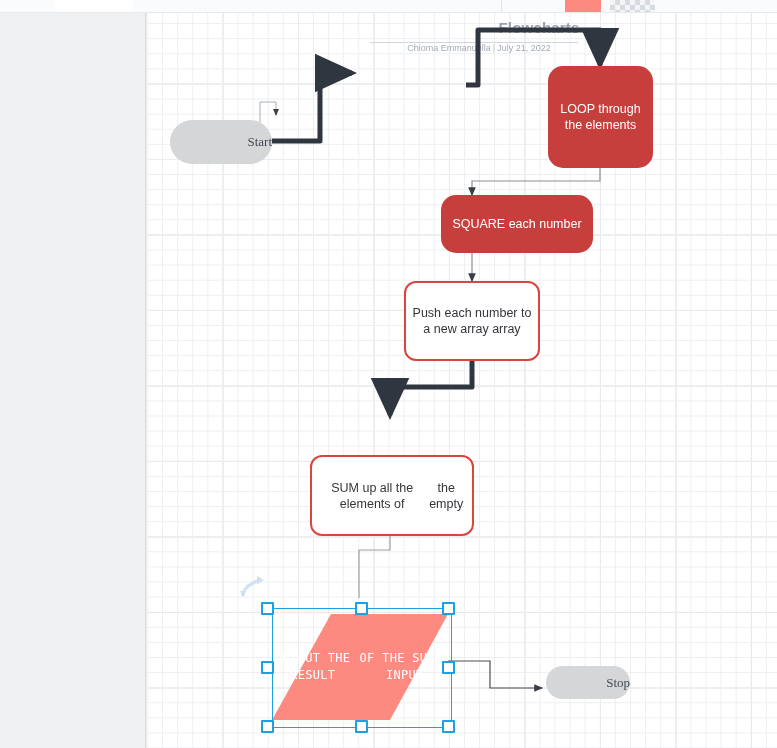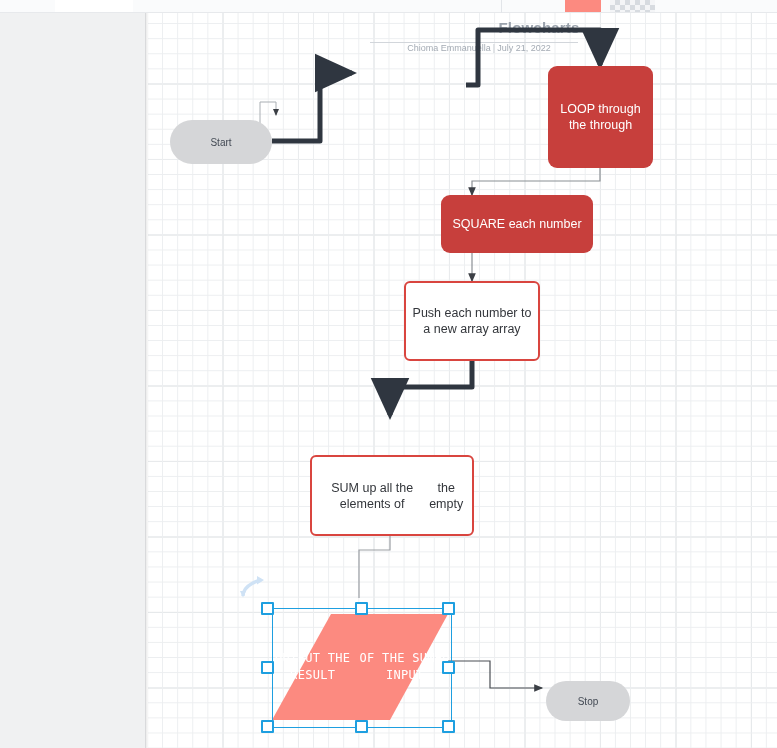--- a/index.html
+++ b/index.html
@@ -110,42 +110,43 @@
     font-size: 9px;
     color: #a4abb4;
     white-space: nowrap;
   }
   .doc-byline .sep { color: #c3c8ce; padding: 0 2px; }
 
   
   .shape { position: absolute; }
 
   .pill {
-    display: flex; align-items: center; justify-content: center;
+    display: flex; align-items: center; justify-content: flex-end;
     background: #d5d6d8;
     border-radius: 22px;
     color: #434a54;
-    font-size: 10px;
+    font-size: 13px;
+    font-family: Liberation Serif, serif;
   }
 
   .box-red {
     display: flex; align-items: center; justify-content: center; text-align: center;
     background: #c73f3c;
-    border-radius: 9px;
+    border-radius: 15px;
     color: #ffffff;
     font-size: 12.5px;
     line-height: 16px;
     padding: 4px 8px;
   }
 
   .box-white {
     display: flex; align-items: center; justify-content: center; text-align: center;
     background: #ffffff;
     border: 2px solid #d9453f;
-    border-radius: 6px;
+    border-radius: 12px;
     color: #33363b;
     font-size: 12.5px;
     line-height: 16px;
     padding: 8px 6px;
   }
 
   .para-wrap { position: absolute; }
   .para-text {
     position: absolute;
     inset: 0;
@@ -230,21 +231,21 @@
         <path d="M300,648 L342,648 L342,675 L394,675" fill="none" stroke="#4a4e54" stroke-width="1.2" marker-end="url(#ah-thin)"></path>
       </svg>
 
       <div class="shape pill" style="left:22px; top:107px; width:102px; height:44px;">
         <span>Start</span>
       </div>
 
 
       <div class="shape box-red" style="left:400px; top:53px; width:105px; height:102px; flex-direction:column;">
         <span>LOOP through</span>
-        <span>the through</span>
+        <span>the elements</span>
       </div>
 
       <div class="shape box-red" style="left:249px; top:182px; width:152px; height:58px;margin-left:44px;">
         <span>SQUARE each number</span>
       </div>
 
       <div class="shape box-white" style="left:256px; top:268px; width:136px; height:80px; flex-direction:column;">
         <span>Push each number to</span>
         <span>a new array array</span>
       </div>
@@ -257,21 +258,21 @@
       <div class="para-wrap" style="left:120px; top:587px; width:184px; height:133px;">
         <svg width="184" height="133" style="position:absolute;left:0;top:0;">
           <polygon points="63,14 180,14 122,120 4,120" fill="#fc8a80" stroke="none"></polygon>
         </svg>
         <div class="para-text" style="flex-direction:row; justify-content:center;">
           <span>OUTPUT  THE RESULT</span>
           <span>OF THE SUMED INPUT</span>
         </div>
       </div>
 
-      <div class="shape pill" style="left:398px; top:668px; width:84px; height:40px;">
+      <div class="shape pill" style="left:398px; top:653px; width:84px; height:33px;">
         <span>Stop</span>
       </div>
 
       <div>
         <div class="sel-rect" style="left:124px; top:595px; width:180px; height:120px;"></div>
 
         <div class="handle" style="left:113px; top:589px;"></div>
         <div class="handle" style="left:207px; top:589px;"></div>
         <div class="handle" style="left:294px; top:589px;"></div>
         <div class="handle" style="left:113px; top:648px;"></div>

